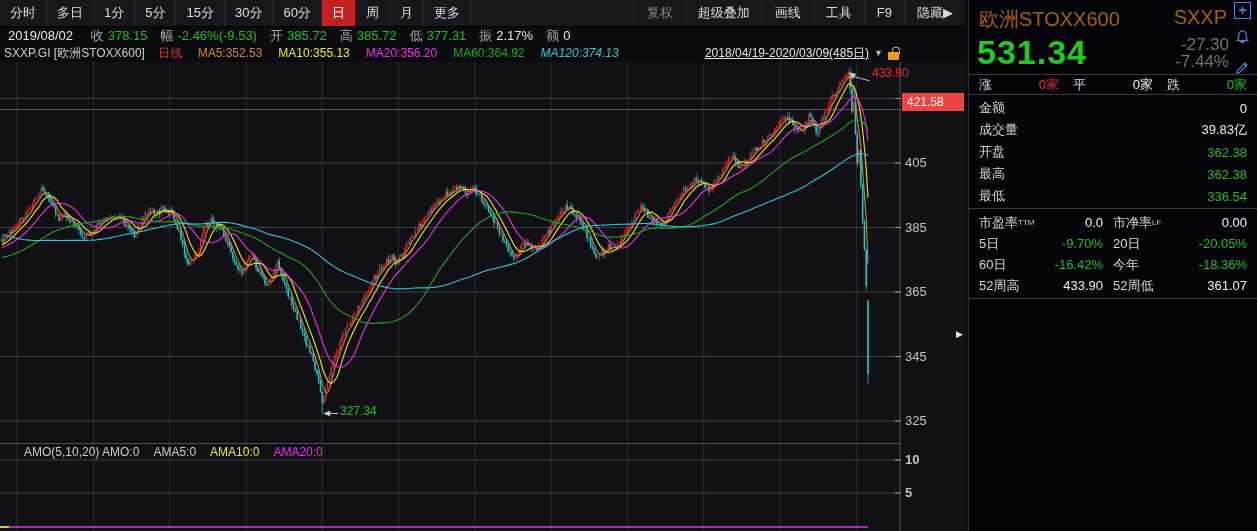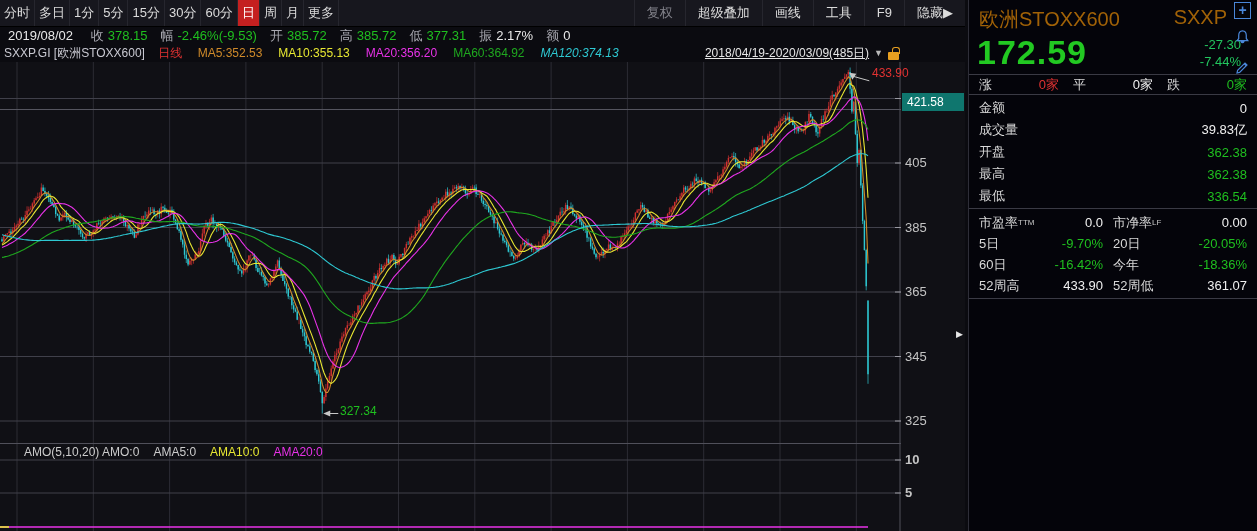--- a/index.html
+++ b/index.html
@@ -1,21 +1,21 @@
 <!DOCTYPE html>
 <html><head>
 <meta charset="utf-8">
 <style>
   html,body{margin:0;padding:0;background:#000;width:1257px;height:531px;overflow:hidden;
     font-family:"Liberation Sans","DejaVu Sans",sans-serif;-webkit-font-smoothing:antialiased;}
   #app{position:relative;width:1257px;height:531px;background:#0b0b10;}
   
   #toolbar{position:absolute;left:0;top:0;width:965px;height:27px;background:#17171e;
     display:flex;align-items:stretch;font-size:13px;color:#dcdcdc;border-bottom:1px solid #000;box-sizing:border-box;}
-  .tab{padding:0 4px;line-height:26px;border-right:1px solid #26262e;cursor:default;white-space:nowrap;}
+  .tab{padding:0 10px;line-height:26px;border-right:1px solid #26262e;cursor:default;white-space:nowrap;}
   .tab.active{background:#c42020;color:#fff;}
   #toolbar-spacer{flex:1;}
   .rtool{padding:0 12px;line-height:26px;border-left:1px solid #26262e;white-space:nowrap;}
   .rtool.dim{color:#82828a;}
   
   #infobar{position:absolute;left:0;top:27px;width:965px;height:18px;font-size:13px;line-height:18px;
     color:#a8a8b0;white-space:nowrap;padding-left:8px;}
   #infobar .date{color:#e8e8e8;margin-right:14px;}
   .fld{margin-right:13px;}
   .fld .lb{color:#a8a8b0;margin-right:4px;}
@@ -31,34 +31,34 @@
   #range-caret{color:#b8b8b8;font-size:9px;margin:0 5px;}
   .lock{position:relative;width:11px;height:8px;background:#e8a020;border-radius:1px;margin-top:4px;}
   .lock:before{content:"";position:absolute;left:4px;top:-5px;width:6px;height:6px;
     border:1.6px solid #e8a020;border-bottom:none;border-radius:3px 3px 0 0;}
   
   #chart-area{position:absolute;left:0;top:62px;width:965px;height:469px;background:#101015;}
   #main-svg{position:absolute;left:0;top:0;}
   #sub-svg{position:absolute;left:0;top:381px;}
   .ylab{position:absolute;left:905px;width:56px;font-size:13px;color:#c4c4c4;}
   .sub-lab{position:absolute;left:905px;width:40px;font-size:13px;color:#c4c4c4;font-weight:bold;}
-  #last-price-box{position:absolute;left:902px;top:31px;width:62px;height:18px;background:#0f766e;
+  #last-price-box{position:absolute;left:902px;top:31px;width:62px;height:18px;background:#ef4444;
     color:#fff;font-size:12px;line-height:18px;padding-left:5px;box-sizing:border-box;}
   #hi-note{position:absolute;left:872px;top:4px;font-size:12px;color:#e23232;}
   #lo-note{position:absolute;left:340px;top:342px;font-size:12px;color:#1fbf1f;}
   #sub-legend{position:absolute;left:4px;top:383px;height:15px;font-size:12px;line-height:15px;white-space:nowrap;}
   #sub-legend span{margin-right:14px;}
   #collapse-arrow{position:absolute;left:956px;top:267px;color:#e8e8e8;font-size:9px;}
   
   #panel{position:absolute;left:968px;top:0;width:289px;height:531px;background:#04040a;
     border-left:1px solid #2e2e38;box-sizing:border-box;color:#d6d6d6;}
   #panel-title{position:absolute;left:10px;top:6px;right:30px;display:flex;justify-content:space-between;
     font-size:20px;color:#a16207;}
   #big-price{position:absolute;left:8px;top:33px;font-size:34px;font-weight:bold;color:#22c922;letter-spacing:1px;}
-  #chg-block{position:absolute;right:16px;top:36px;text-align:right;font-size:13px;color:#22c55e;line-height:17px;}
+  #chg-block{position:absolute;right:28px;top:36px;text-align:right;font-size:17px;color:#737373;line-height:17px;}
   #breadth{position:absolute;left:0;top:74px;width:100%;height:21px;border-top:1px solid #3a3a44;
     border-bottom:1px solid #3a3a44;box-sizing:border-box;display:flex;align-items:center;
     font-size:13px;padding:0 10px;box-sizing:border-box;}
   .bd-l{color:#d8d8d8;} .bd-v{margin-left:auto;} 
   #stats1{position:absolute;left:10px;right:10px;top:97px;font-size:13px;}
   .srow{display:flex;height:22px;align-items:center;}
   .srow .sl{color:#d8d8d8;} .srow .sv{margin-left:auto;}
   #div2{position:absolute;left:0;right:0;top:208px;border-top:1px solid #3a3a44;}
   #stats2{position:absolute;left:10px;right:10px;top:212px;font-size:13px;}
   .drow{display:flex;height:21px;align-items:center;}
@@ -196,21 +196,21 @@
     <div id="lo-note">327.34</div>
     <div id="sub-legend"><span style="color: rgb(204, 204, 204); margin-left: 20px;">AMO(5,10,20) AMO:0</span><span style="color: rgb(204, 204, 204);">AMA5:0</span><span style="color: rgb(232, 232, 50);">AMA10:0</span><span style="color: rgb(232, 50, 232);">AMA20:0</span></div>
     <div id="collapse-arrow">▶</div>
   </div>
 
   <div id="panel">
     <div id="panel-title">
       <span>欧洲STOXX600</span>
       <span>SXXP</span>
     </div>
-    <div id="big-price">172.59</div>
+    <div id="big-price">531.34</div>
     <div id="chg-block">
       <div>-27.30</div>
       <div>-7.44%</div>
     </div>
     <div id="breadth">
         <span class="bd-l">涨</span>
         <span class="bd-v c-r">0家</span>
         <span class="bd-l" style="margin-left: 14px;">平</span>
         <span class="bd-v c-w">0家</span>
         <span class="bd-l" style="margin-left: 14px;">跌</span>

